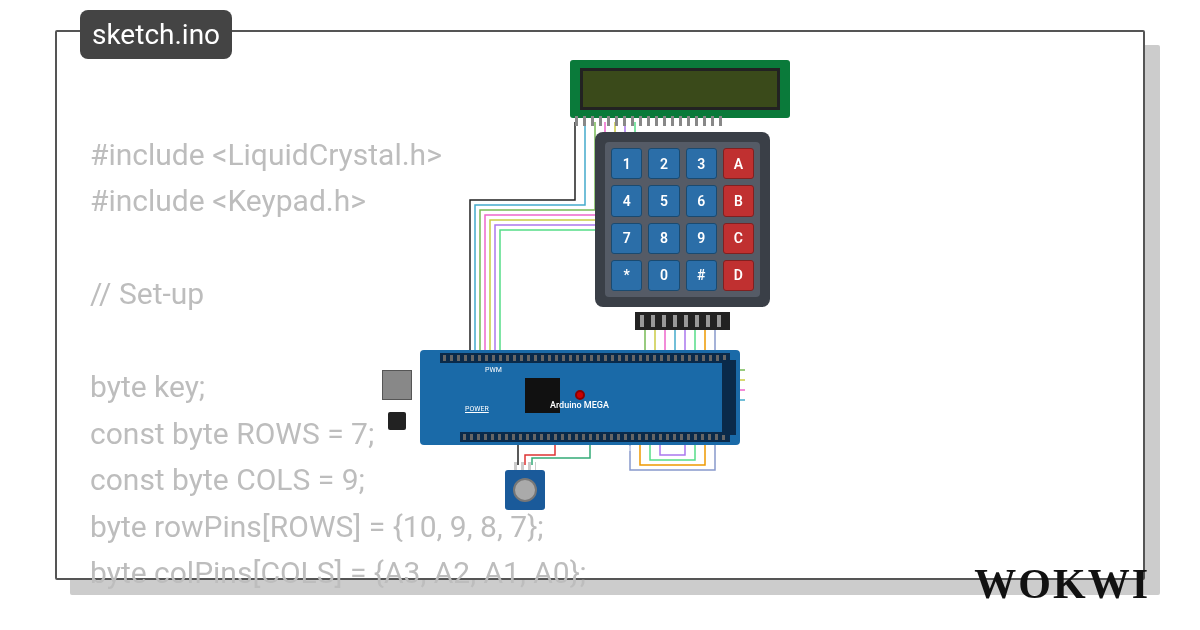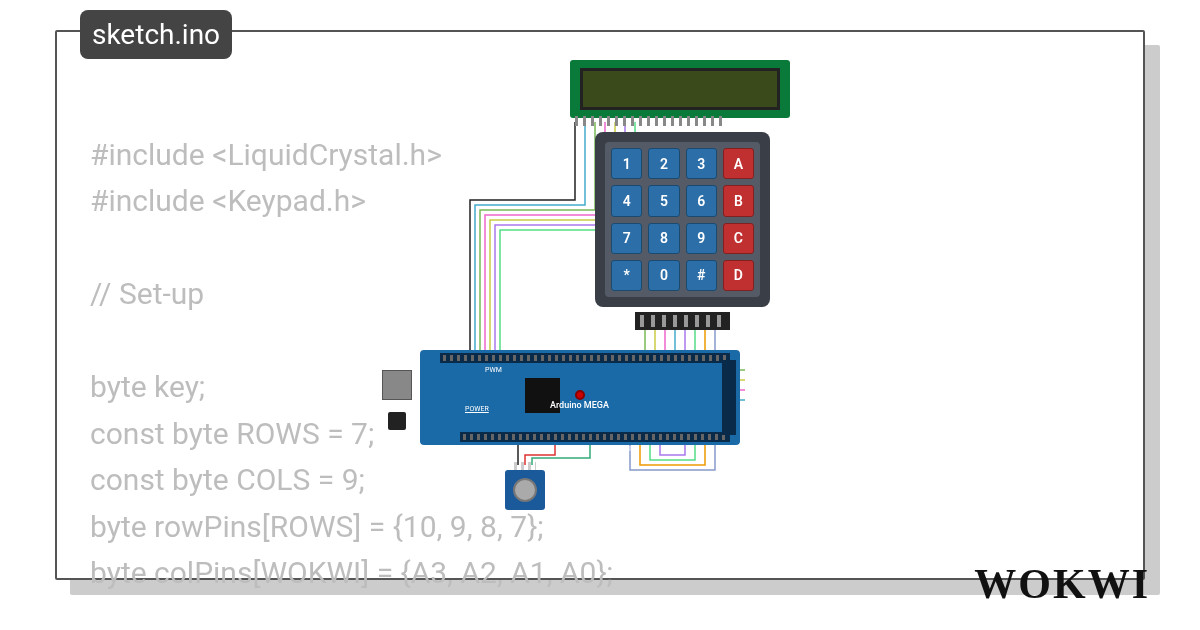--- a/index.html
+++ b/index.html
@@ -256,21 +256,21 @@
 <div class="code">
 <span>#include &lt;LiquidCrystal.h&gt;</span>
 <span>#include &lt;Keypad.h&gt;</span>
 <span></span>
 <span>// Set-up</span>
 <span></span>
 <span>byte key;</span>
 <span>const byte ROWS = 7;</span>
 <span>const byte COLS = 9;</span>
 <span>byte rowPins[ROWS] = {10, 9, 8, 7};</span>
-<span>byte colPins[WOKWI] = {A3, A2, A1, A0};</span>
+<span>byte colPins[COLS] = {A3, A2, A1, A0};</span>
 </div>
 
 <div class="diagram">
 
   <svg class="wires">
 
     <path d="M 185 62 L 185 145 L 75 145 L 75 293" stroke="#4ac" fill="none" stroke-width="1.5"></path>
     <path d="M 195 62 L 195 150 L 80 150 L 80 293" stroke="#7b5" fill="none" stroke-width="1.5"></path>
     <path d="M 205 62 L 205 155 L 85 155 L 85 293" stroke="#e6c" fill="none" stroke-width="1.5"></path>
     <path d="M 215 62 L 215 160 L 90 160 L 90 293" stroke="#cc4" fill="none" stroke-width="1.5"></path>

